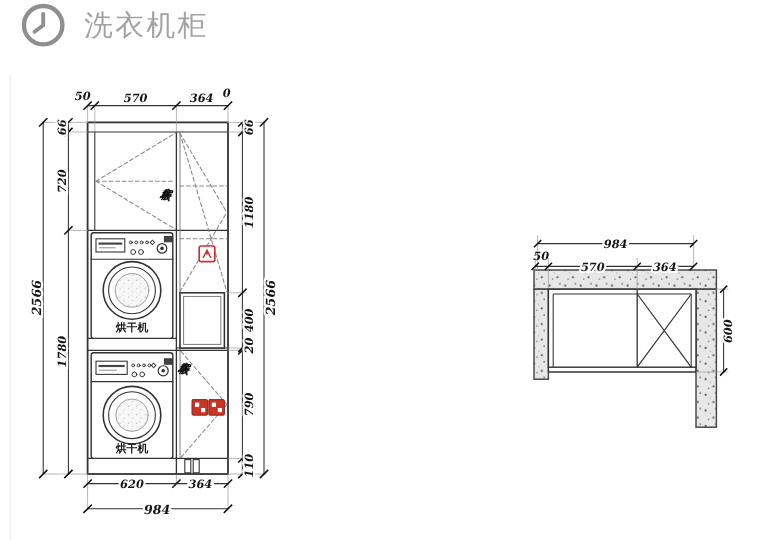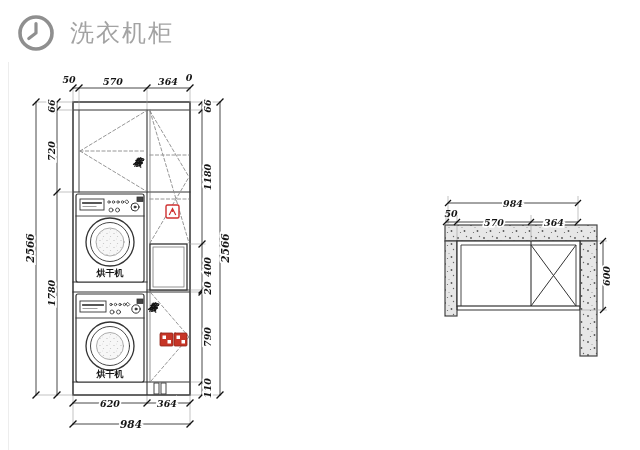--- a/index.html
+++ b/index.html
@@ -1,19 +1,19 @@
 <!DOCTYPE html>
 <html><head>
 <meta charset="utf-8">
 <style>
   html,body{margin:0;padding:0;background:#fff;}
   body{width:640px;height:450px;position:relative;overflow:hidden;
        font-family:"Liberation Sans",sans-serif;}
   .page-edge{position:absolute;left:8px;top:62px;width:1px;height:388px;background:#ededed;}
-  .hdr{position:absolute;left:16px;top:12px;display:flex;align-items:center;gap:14px;}
+  .hdr{position:absolute;left:16px;top:0;display:flex;align-items:center;gap:14px;}
   .hdr-title{font-size:24px;color:#a3a3a3;letter-spacing:2px;}
   .draw-svg{position:absolute;left:0;top:0;}
   .vtext{position:absolute;writing-mode:vertical-rl;font-size:9px;font-weight:800;
          font-style:italic;color:#111;transform:rotate(13deg);letter-spacing:1px;
          line-height:1; font-family:"Liberation Sans",sans-serif;}
   text{font-family:"DejaVu Serif",serif;font-style:italic;font-weight:bold;fill:#151515;}
   text.dim{font-size:9.5px;}
   text.dimbig{font-size:10.5px;}
   text.mlabel{font-family:"Liberation Sans",sans-serif;font-style:normal;font-weight:bold;font-size:9px;}
   .halo{paint-order:stroke;stroke:#fff;stroke-width:3.5px;}

